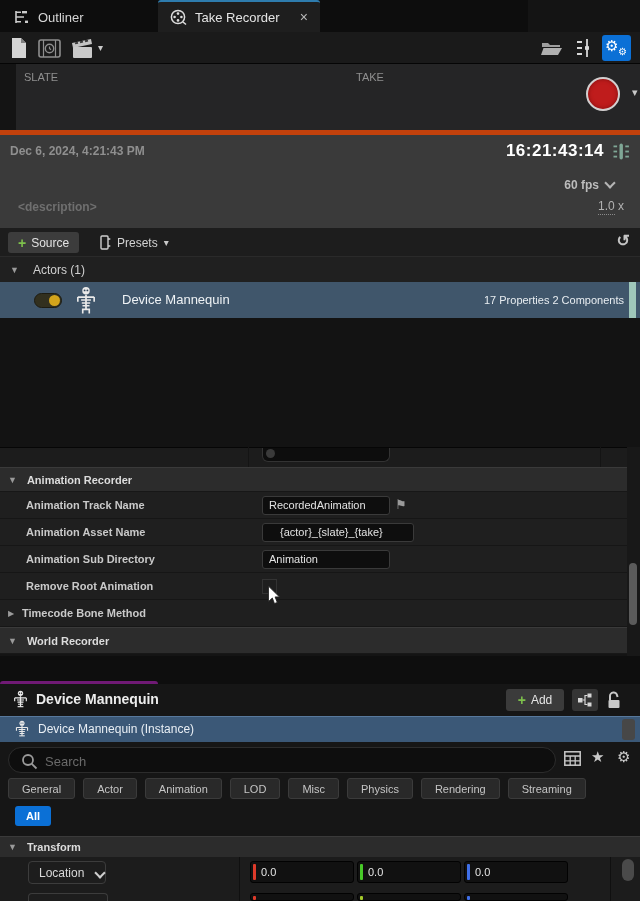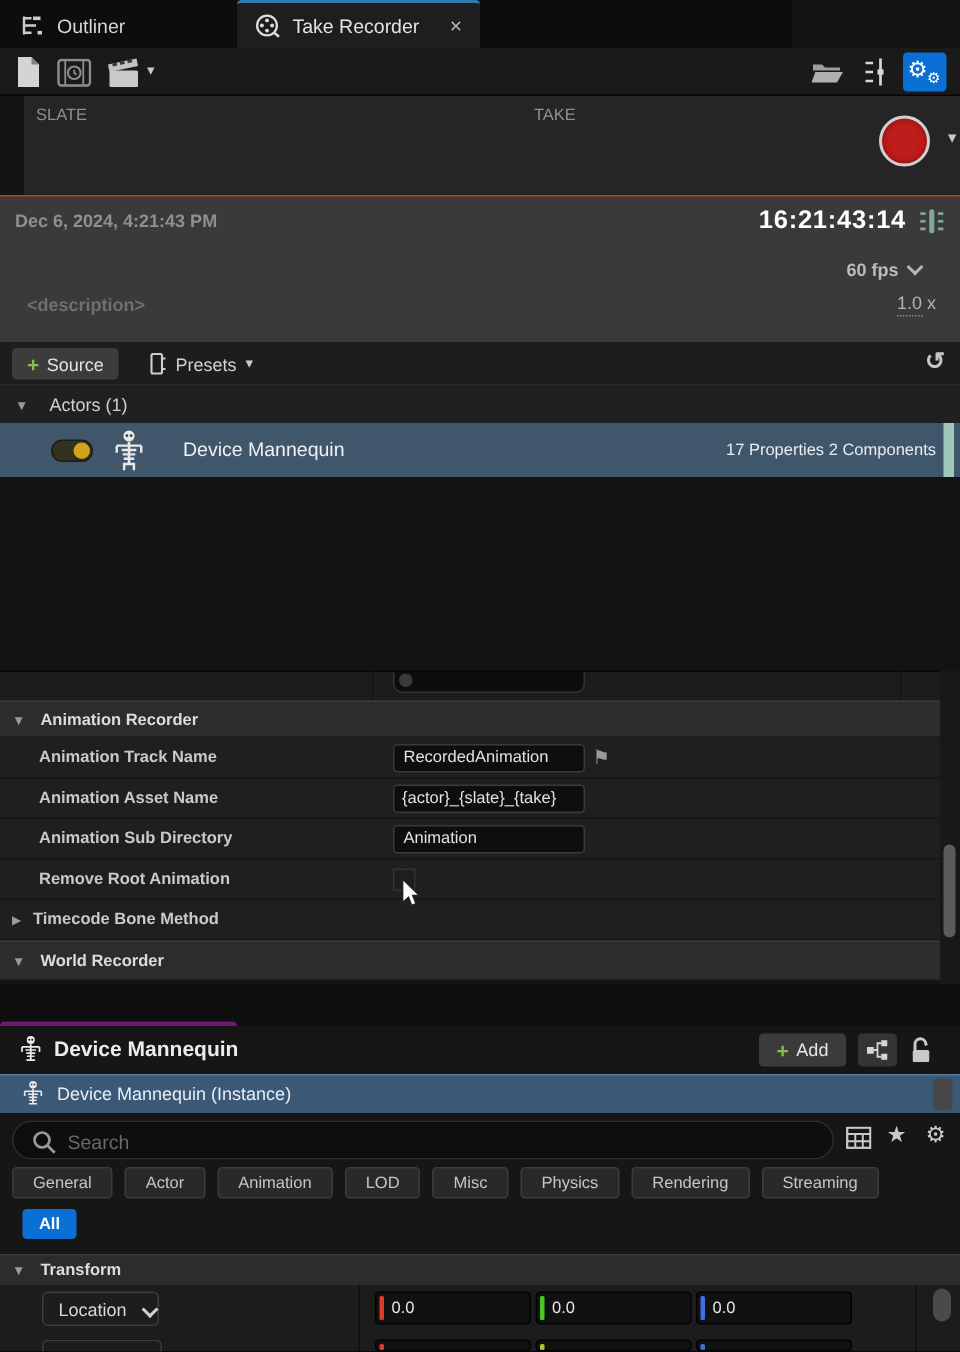--- a/index.html
+++ b/index.html
@@ -27,21 +27,21 @@
   
   .slate{position:absolute;left:16px;top:64px;width:640px;height:66px;background:#252526;}
   .small-cap{font-size:11px;color:#8f8f8f;}
   .slate-val{font-size:20px;font-weight:bold;color:#cccccc;}
   .take-val{font-size:26px;font-weight:bold;color:#cccccc;}
   .rec-ring{position:absolute;left:570px;top:13px;width:30px;height:30px;border-radius:50%;
       border:2px solid #d2cfcf;background:#bf1c1c;box-shadow:inset 0 0 4px #7e0f0f;}
 
   
   .info{position:absolute;left:0;top:130px;width:640px;height:98px;background:#3a3a3a;
-      border-top:1px solid #c2410c;box-sizing:border-box;}
+      border-top:5px solid #c2410c;box-sizing:border-box;}
   .dt{font-size:12px;font-weight:bold;color:#8f8f8f;}
   .tc{font-size:17px;font-weight:bold;color:#ffffff;letter-spacing:.5px;}
   .fps{font-size:12px;font-weight:bold;color:#bcbcbc;}
   .chev{display:inline-block;width:6px;height:6px;border-right:2px solid #b5b5b5;
       border-bottom:2px solid #b5b5b5;transform:rotate(45deg);vertical-align:2px;margin-left:7px;}
   .desc{font-size:12px;font-weight:bold;color:#6f6f6f;}
   .rate{font-size:12px;color:#b3b3b3;}
   .rate .v{border-bottom:1px dotted #8a8a8a;padding-bottom:1px;}
 
   
@@ -274,21 +274,21 @@
     <span class="sec-lbl">Animation Recorder</span>
   </div>
 
   <div class="prop-row" style="top:492px">
     <span class="prop-lbl">Animation Track Name</span>
     <div class="fld" style="left:262px;top:4px;width:114px">RecordedAnimation</div>
     <span class="flag">⚑</span>
   </div>
   <div class="prop-row" style="top:519px">
     <span class="prop-lbl">Animation Asset Name</span>
-    <div class="fld" style="left:262px;top:4px;width:116px;padding:0 5px">{actor}_{slate}_{take}</div>
+    <div class="fld" style="left:262px;top:4px;width:116px;padding:0 17px">{actor}_{slate}_{take}</div>
   </div>
   <div class="prop-row" style="top:546px">
     <span class="prop-lbl">Animation Sub Directory</span>
     <div class="fld" style="left:262px;top:4px;width:114px">Animation</div>
   </div>
   <div class="prop-row" style="top:573px">
     <span class="prop-lbl">Remove Root Animation</span>
     <div class="checkbox"></div>
   </div>
   <div class="prop-row" style="top:600px">

